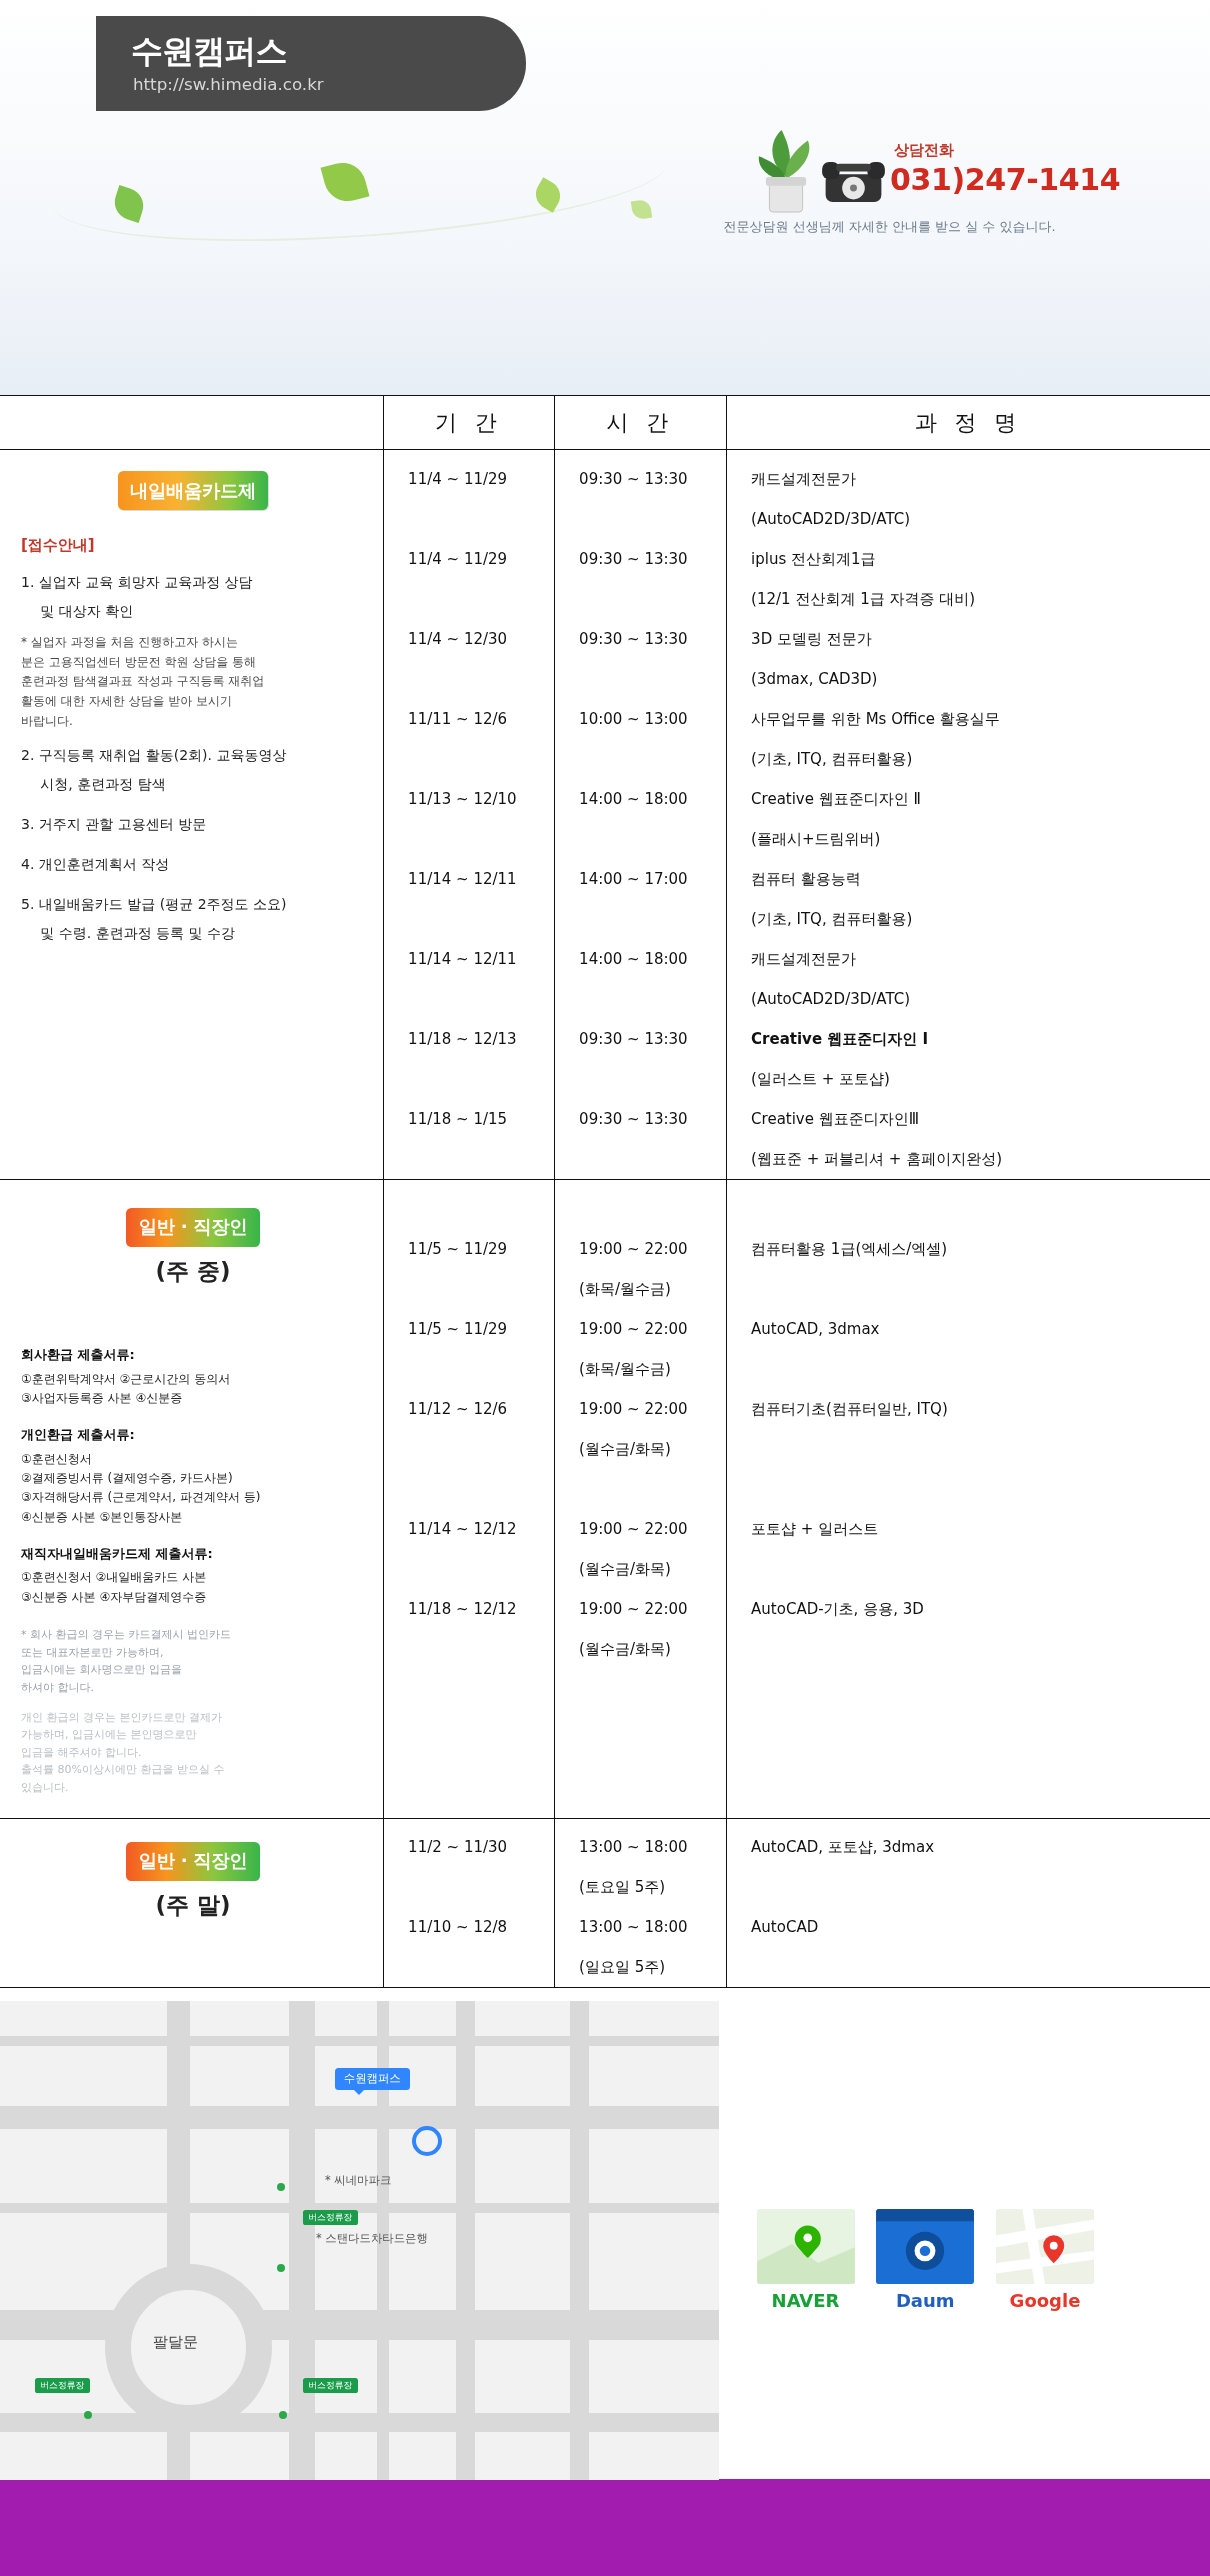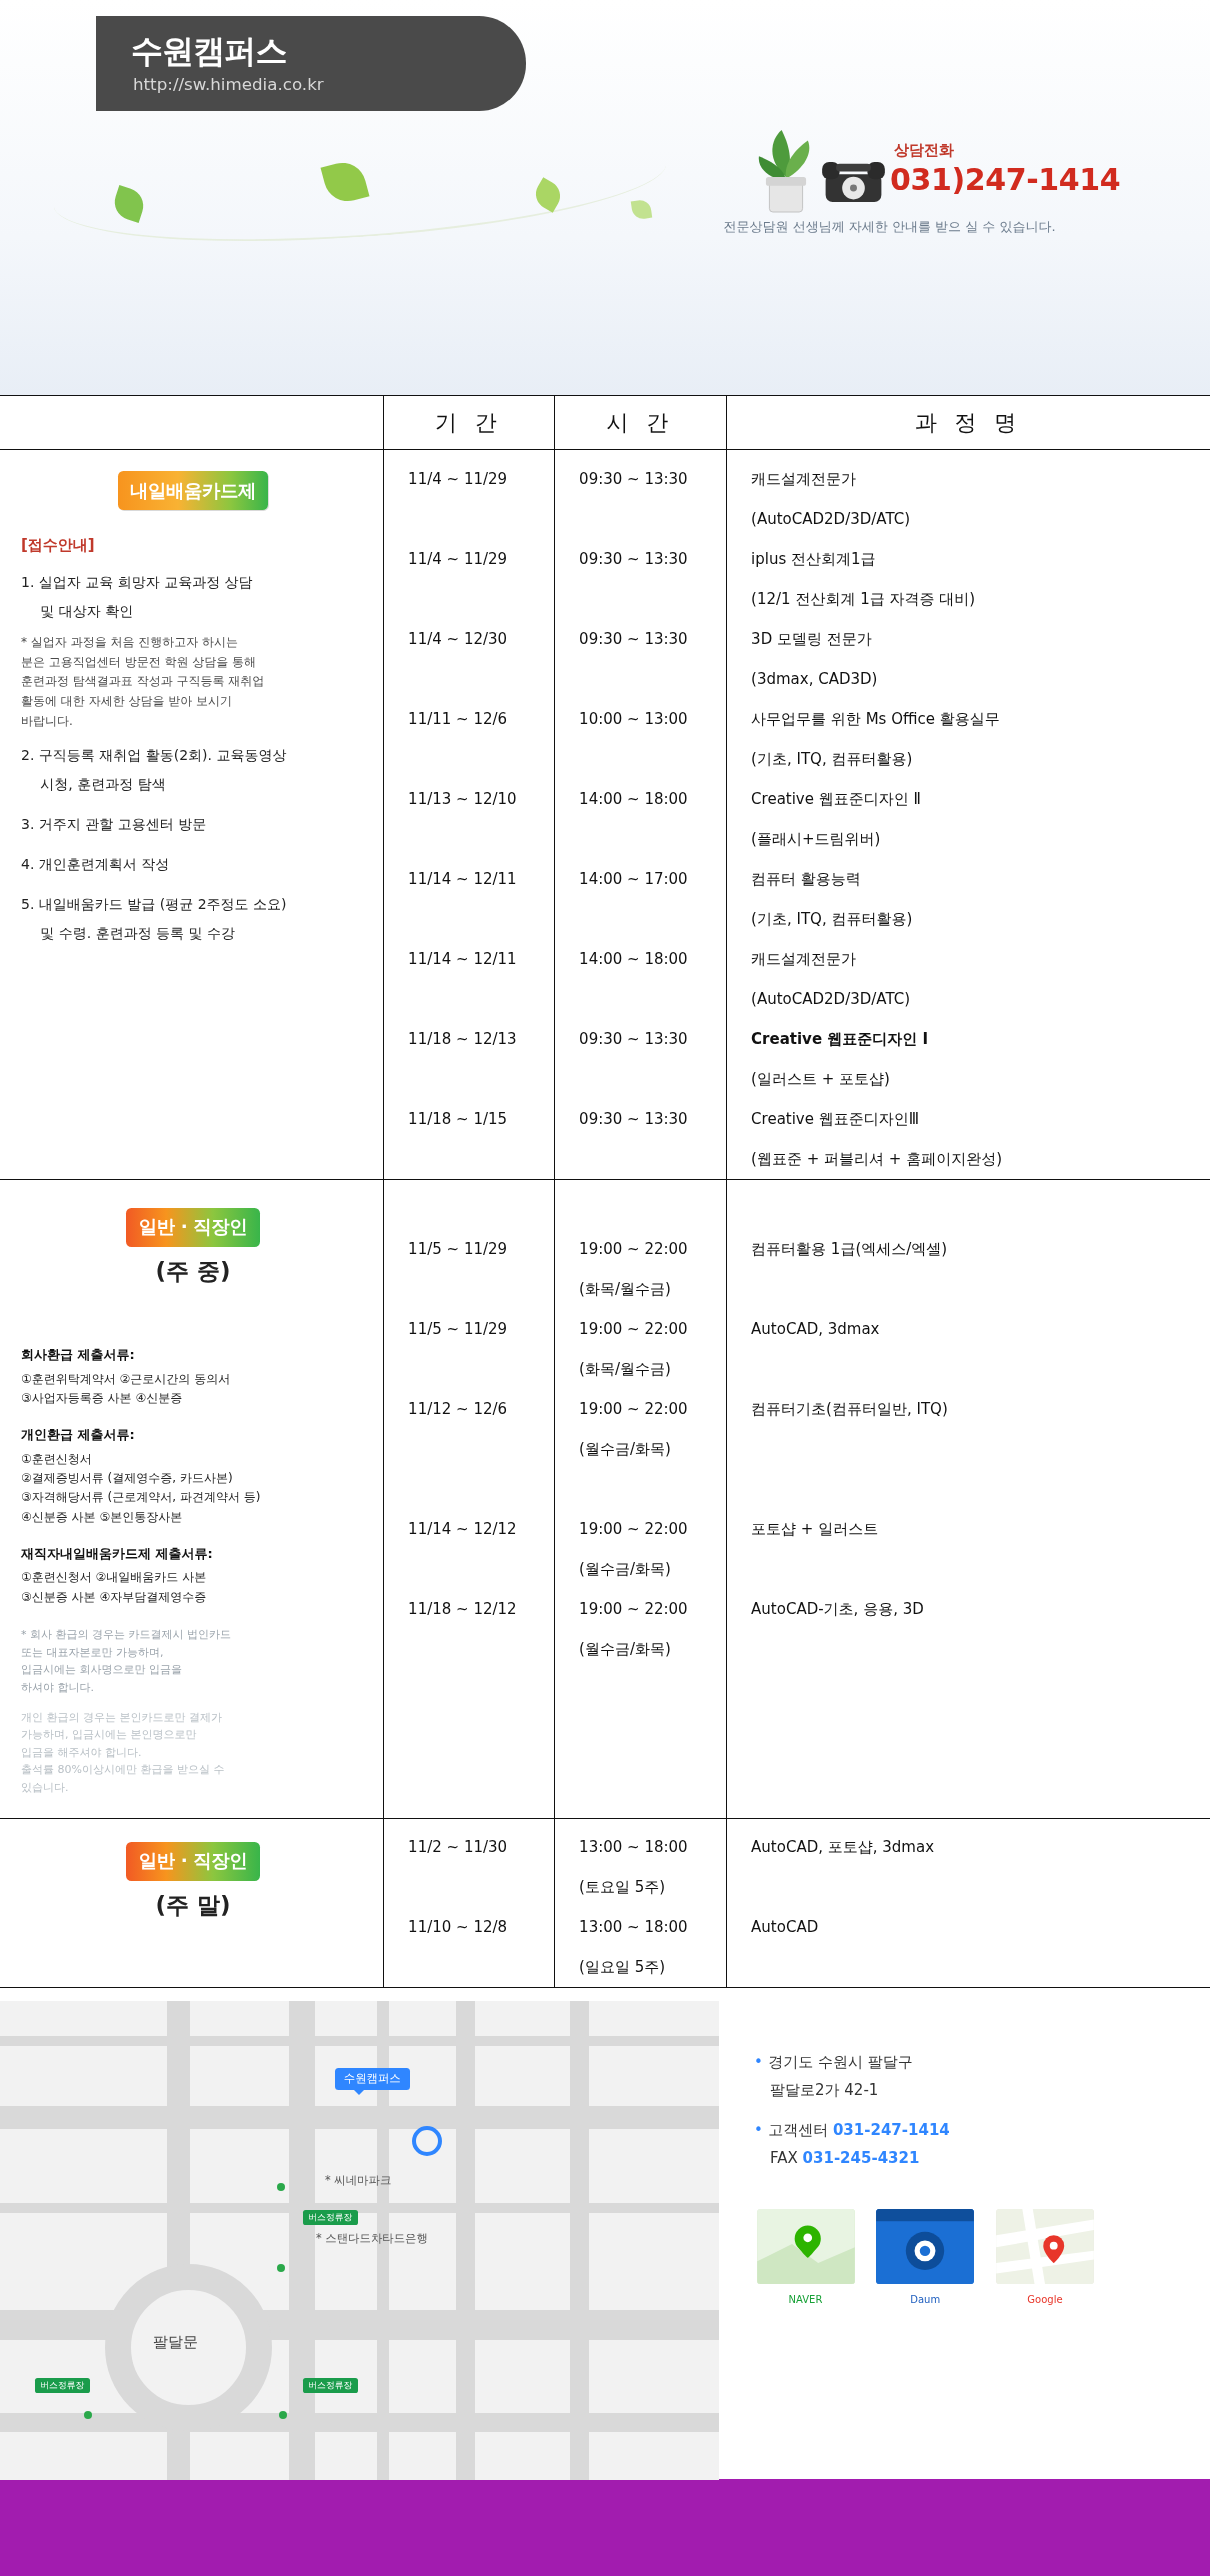--- a/index.html
+++ b/index.html
@@ -242,21 +242,21 @@
   .addr .bul { color:#2f86ff; margin-right:5.3px; }
   .addr .hl { color:#2f86ff; font-weight:bold; }
   .apps { position:absolute; left: 754px; top: 221px; }
   .app {
     display:inline-block; width: 103px; text-align:center; margin-right: 12.3px; vertical-align: top;
   }
   .app .thumb {
     width: 98px; height: 75px; border-radius: 3.5px; display:block; margin:0 auto 5.3px auto;
     position: relative; overflow:hidden;
   }
-  .app .nm { font-size: 10px; font-weight:normal; }
+  .app .nm { font-size: 18px; font-weight:bold; }
   .nm-naver { color:#18a137; }
   .nm-daum  { color:#1f5fbf; }
   .nm-google{ color:#e8362a; }
 </style>
 </head>
 <body>
 
 <div id="page">
 
   <div class="header">
@@ -582,34 +582,20 @@
       <div class="map-stop" style="left:303px; top:377px;">버스정류장</div>
 
       <div class="dotg" style="left:277px; top:182px;"></div>
       <div class="dotg" style="left:277px; top:263px;"></div>
       <div class="dotg" style="left:84px;  top:410px;"></div>
       <div class="dotg" style="left:279px; top:410px;"></div>
 
       <div class="bigname" style="left:153px; top:332px;">팔달문</div>
     </div>
 
-    <div class="addr">
-      <div>
-        <span class="bul">•</span><span>경기도 수원시 팔달구</span>
-      </div>
-      <div style="padding-left:16px;">팔달로2가 42-1</div>
-      <div style="margin-top:12.3px;">
-        <span class="bul">•</span><span>고객센터</span>
-        <span class="hl">031-247-1414</span>
-      </div>
-      <div style="padding-left:16px;">
-        <span>FAX</span>
-        <span class="hl">031-245-4321</span>
-      </div>
-    </div>
 
     <div class="apps">
       <div class="app">
         <span class="thumb" style="background:linear-gradient(160deg,#dff0d8,#bfe3a8);">
           <svg viewBox="0 0 112 86" width="98" height="75">
             <rect width="112" height="86" fill="#e8f4e2"></rect>
             <path d="M0 60 L40 40 L70 62 L112 44 L112 86 L0 86 Z" fill="#cfe7c2"></path>
             <circle cx="58" cy="34" r="15" fill="#2db400"></circle>
             <path d="M58 20 a14 14 0 0 1 14 14 c0 10 -14 22 -14 22 s-14 -12 -14 -22 a14 14 0 0 1 14 -14z" fill="#2db400"></path>
             <circle cx="58" cy="33" r="5" fill="#fff"></circle>

